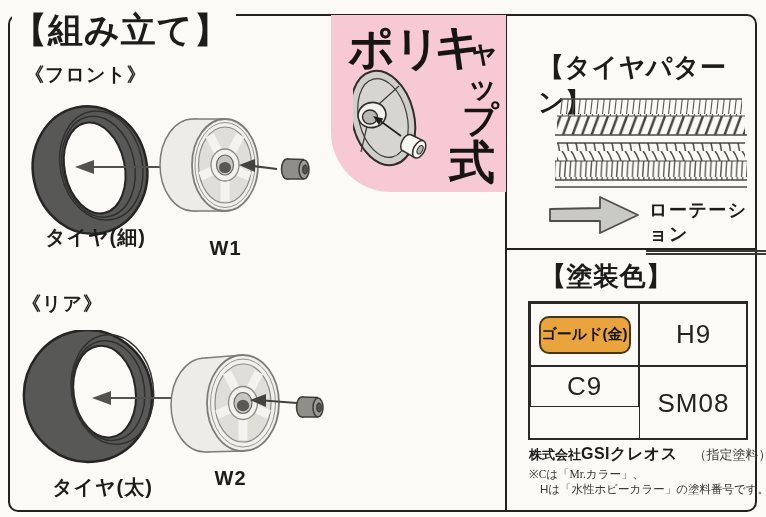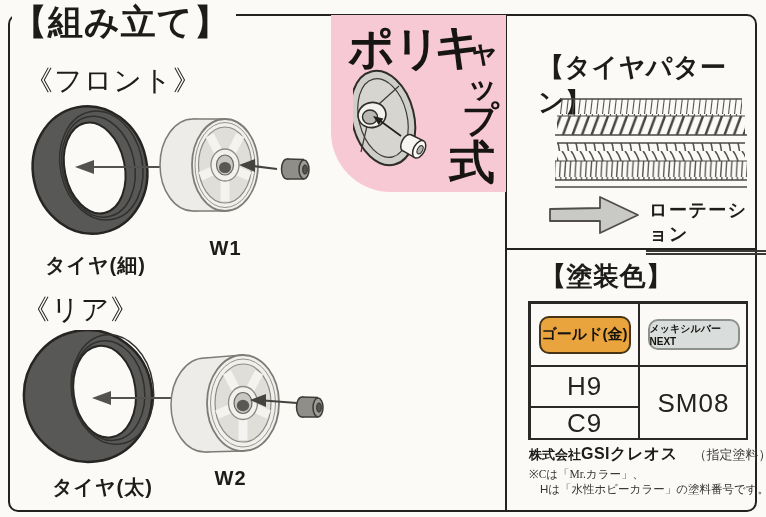--- a/index.html
+++ b/index.html
@@ -2,22 +2,22 @@
 <html><head>
 <meta charset="utf-8">
 <style>
   html,body{margin:0;padding:0;}
   body{font-family:"Liberation Sans","DejaVu Sans",sans-serif;background:#e9e7e2;}
   .sheet{position:relative;width:766px;height:517px;background:#fbfaf7;overflow:hidden;color:#1d1c1a;}
   .abs{position:absolute;}
   .outer-border{left:8px;top:14px;width:745px;height:494px;border:2px solid #232220;border-radius:10px;}
   .divider-v{left:505px;top:14px;height:496px;width:0;border-left:2px solid #232220;}
   .divider-h{left:506px;top:248px;width:249px;height:0;border-top:2px solid #232220;}
-  .page-title{left:12px;top:1px;font-size:35px;font-weight:700;background:#fbfaf7;padding:0 6px 2px 0;line-height:1.2;letter-spacing:1px;z-index:5;}
-  .sec-heading{font-size:28px;font-weight:400;letter-spacing:1px;text-align:right;}
+  .page-title{left:12px;top:1px;font-size:35px;font-weight:700;background:#fbfaf7;padding:8px 6px 2px 0;line-height:1.2;letter-spacing:1px;z-index:5;}
+  .sec-heading{font-size:19px;font-weight:700;letter-spacing:1px;text-align:right;}
   .part-label{font-size:20px;font-weight:600;text-align:center;letter-spacing:1px;}
   .pink-blob{left:331px;top:15px;width:175px;height:177px;background:#f7c9d5;border-radius:0 0 0 60px;z-index:2;}
   .pc-char{position:absolute;font-weight:900;color:#161514;line-height:1;}
   .right-heading{font-size:26px;font-weight:600;letter-spacing:0.5px;}
   .rotation-label{font-size:18px;font-weight:600;letter-spacing:1.5px;border-bottom:5px double #3a3936;padding:0 3px 4px 3px;}
   .ptable{left:528px;top:301px;width:220px;height:139px;display:grid;grid-template-columns:109px 109px;grid-template-rows:63px 41px 33px;border:2px solid #2a2927;box-sizing:border-box;}
   .pcell{border:1px solid #2a2927;display:flex;align-items:center;justify-content:center;box-sizing:border-box;}
   .pcell.span2{grid-column:2;grid-row:2 / span 2;}
   .code-text{font-size:26px;letter-spacing:1px;color:#242322;}
   .badge{display:flex;align-items:center;justify-content:center;border-radius:10px;box-sizing:border-box;font-weight:700;color:#14130f;}
@@ -85,21 +85,21 @@
     <g>
       <ellipse cx="272" cy="74" rx="5.5" ry="10" fill="#8f8e89" stroke="#3c3b37" stroke-width="1.5"></ellipse>
       <rect x="272" y="64" width="17" height="20" fill="#8f8e89"></rect>
       <line x1="272" y1="64" x2="289" y2="64.5" stroke="#3c3b37" stroke-width="1.5"></line>
       <line x1="272" y1="84" x2="289" y2="84" stroke="#3c3b37" stroke-width="1.5"></line>
       <ellipse cx="289" cy="74.5" rx="5" ry="9.5" fill="#9c9b95" stroke="#3c3b37" stroke-width="1.5"></ellipse>
       <ellipse cx="290" cy="74.5" rx="2.3" ry="4.5" fill="#54534e" stroke="#2e2d2a" stroke-width="1"></ellipse>
     </g>
   </svg>
 
-  <div class="abs part-label" style="left:33px;top:252px;width:125px;">タイヤ(細)</div>
+  <div class="abs part-label" style="left:33px;top:224px;width:125px;">タイヤ(細)</div>
   <div class="abs part-label" style="left:198px;top:237px;width:55px;">W1</div>
 
   <div class="abs sec-heading" style="left:22px;top:291px;">《リア》</div>
 
   <svg class="abs" style="left:10px;top:330px;" width="330" height="140" viewBox="0 0 330 140">
     <g transform="rotate(-8 78 66)">
       <ellipse cx="78" cy="66" rx="64" ry="66" fill="#585856" stroke="#262523" stroke-width="2.5"></ellipse>
       <ellipse cx="95" cy="64" rx="31" ry="46" fill="#fbfaf7" stroke="#262523" stroke-width="2"></ellipse>
       <ellipse cx="99" cy="63.5" rx="36" ry="50" fill="none" stroke="#30302e" stroke-width="1.5"></ellipse>
       <ellipse cx="103" cy="63" rx="41" ry="55" fill="none" stroke="#30302e" stroke-width="1.5"></ellipse>
@@ -219,23 +219,20 @@
   </svg>
   <div class="abs rotation-label" style="left:646px;top:198px;">ローテーション</div>
 
   <div class="abs right-heading" style="left:540px;top:259px;">【塗装色】</div>
 
   <div class="abs ptable">
     <div class="pcell">
       <div class="badge badge-gold">ゴールド(金)</div>
     </div>
     <div class="pcell">
-      <div class="badge badge-silver">メッキシルバーNEXT</div>
-    </div>
-    <div class="pcell">
       <span class="code-text">H9</span>
     </div>
     <div class="pcell span2">
       <span class="code-text">SM08</span>
     </div>
     <div class="pcell">
       <span class="code-text">C9</span>
     </div>
   </div>
 

